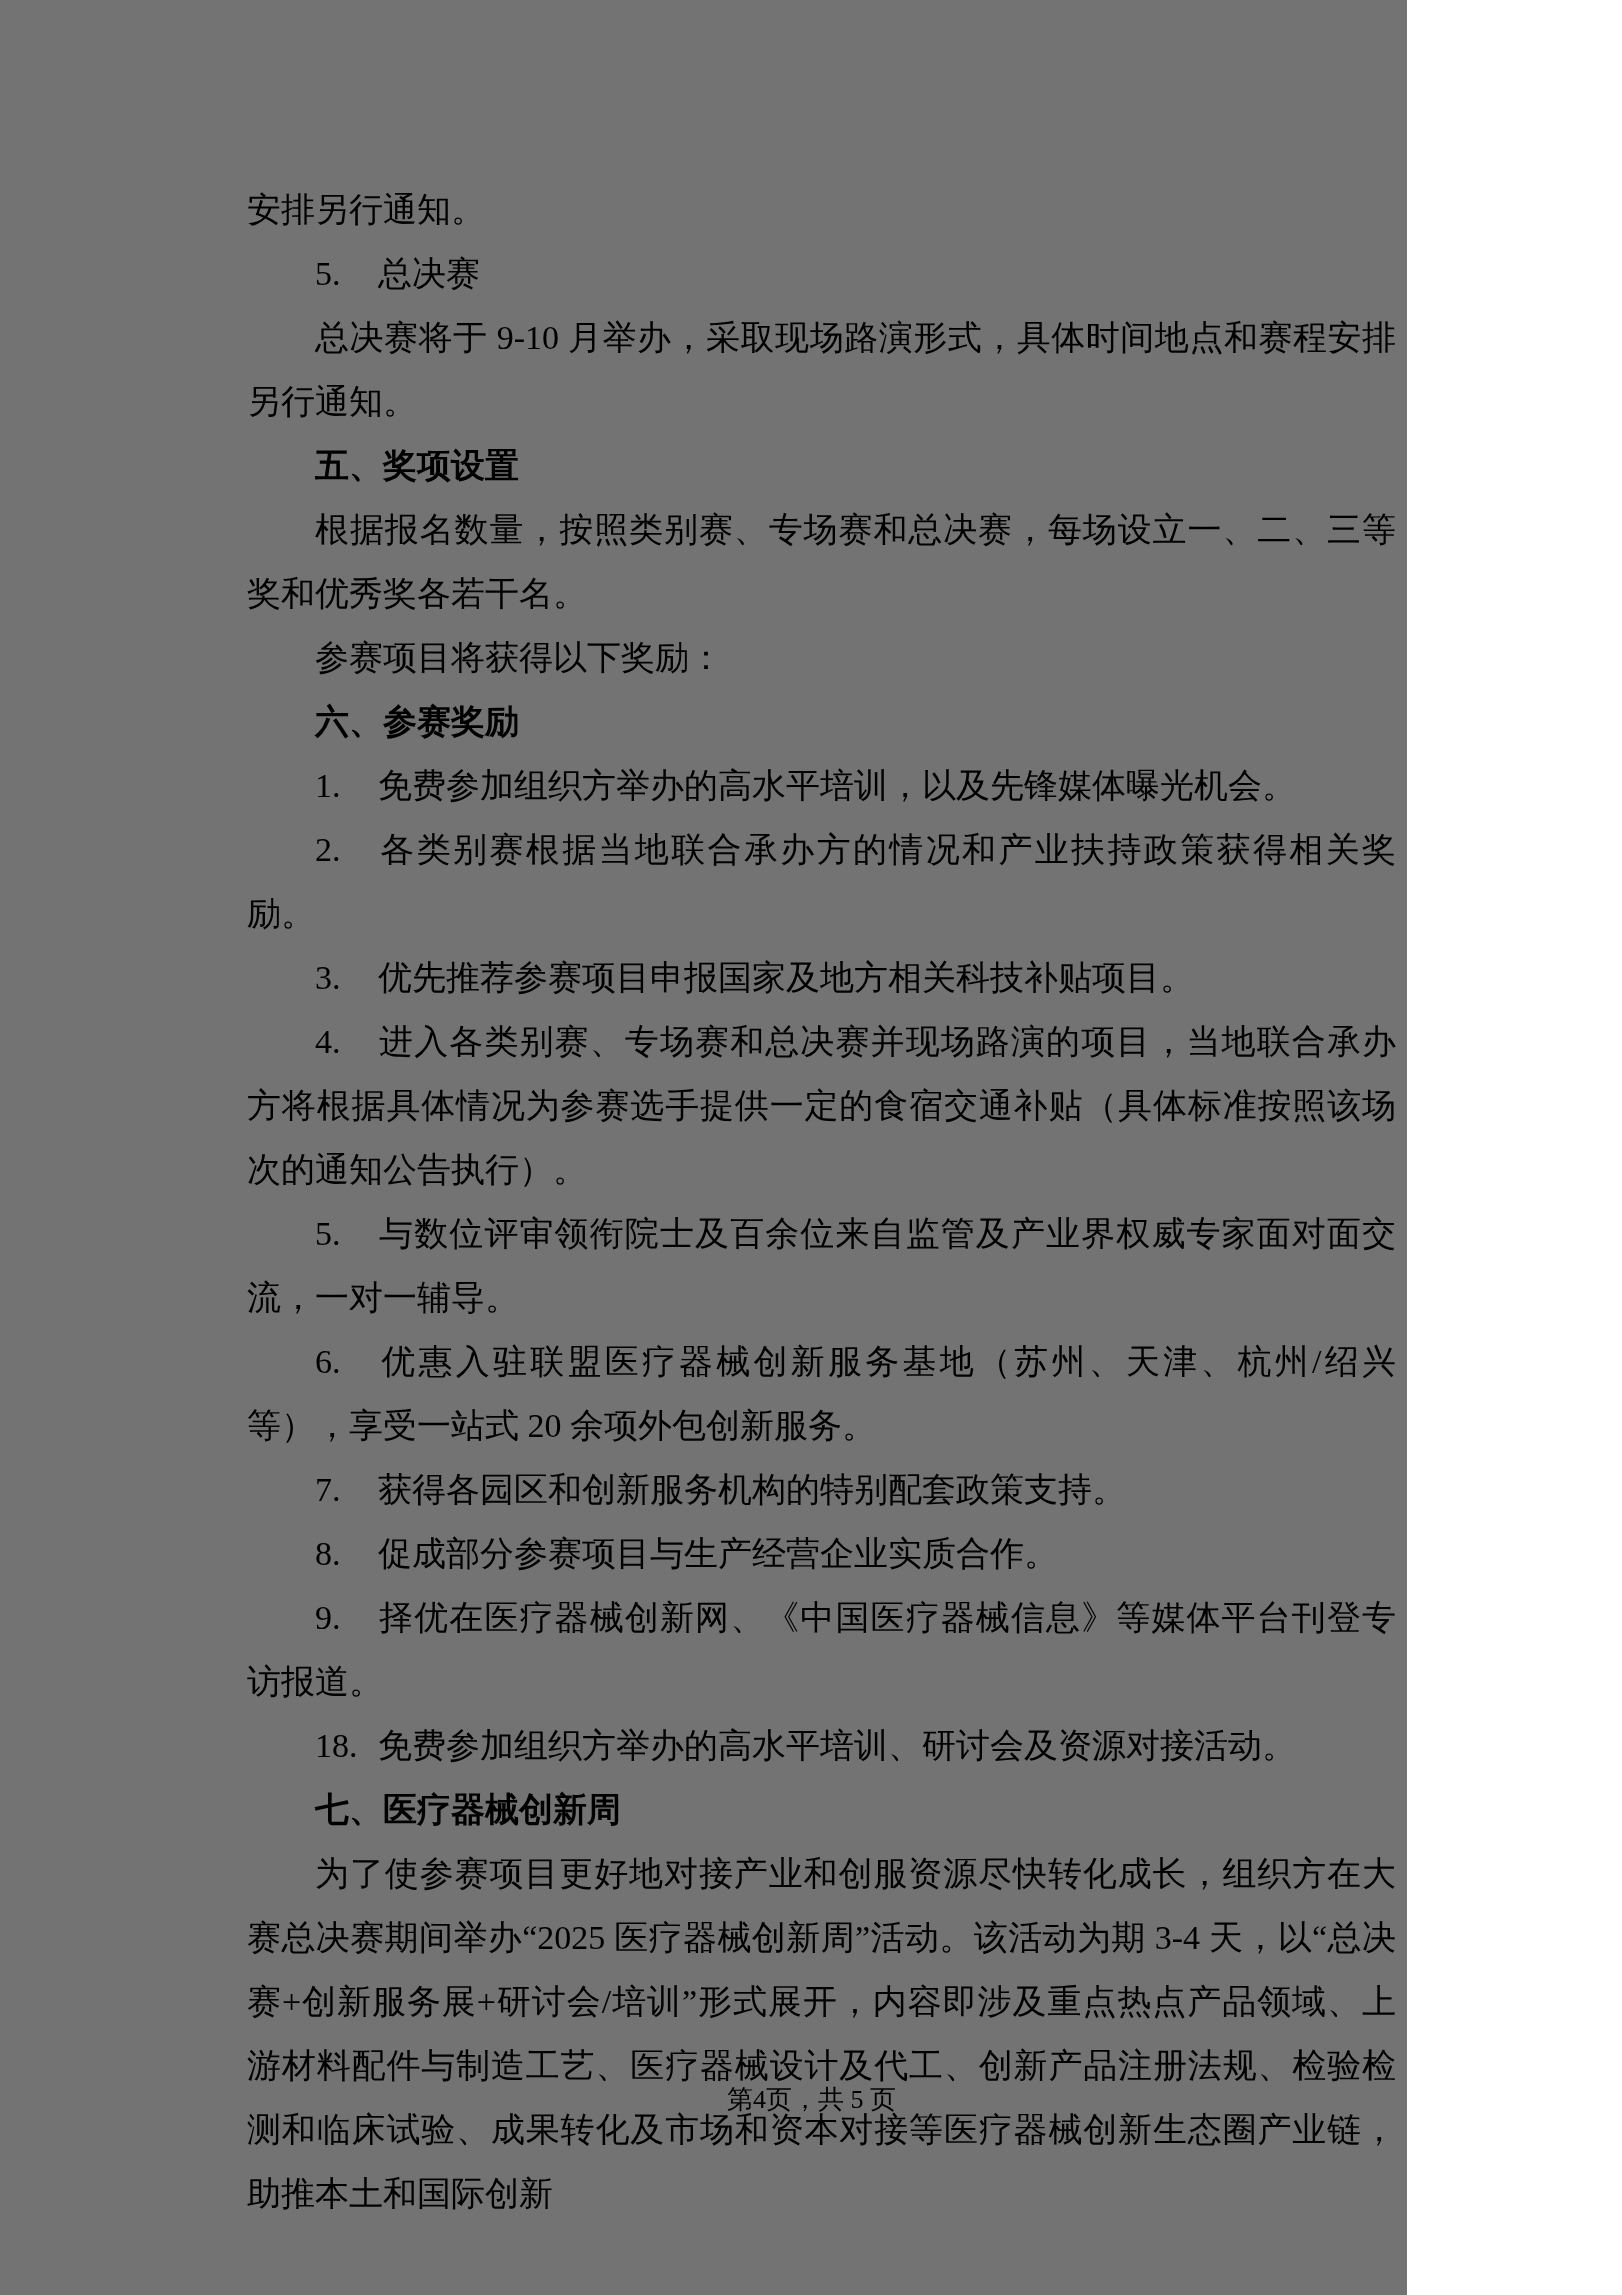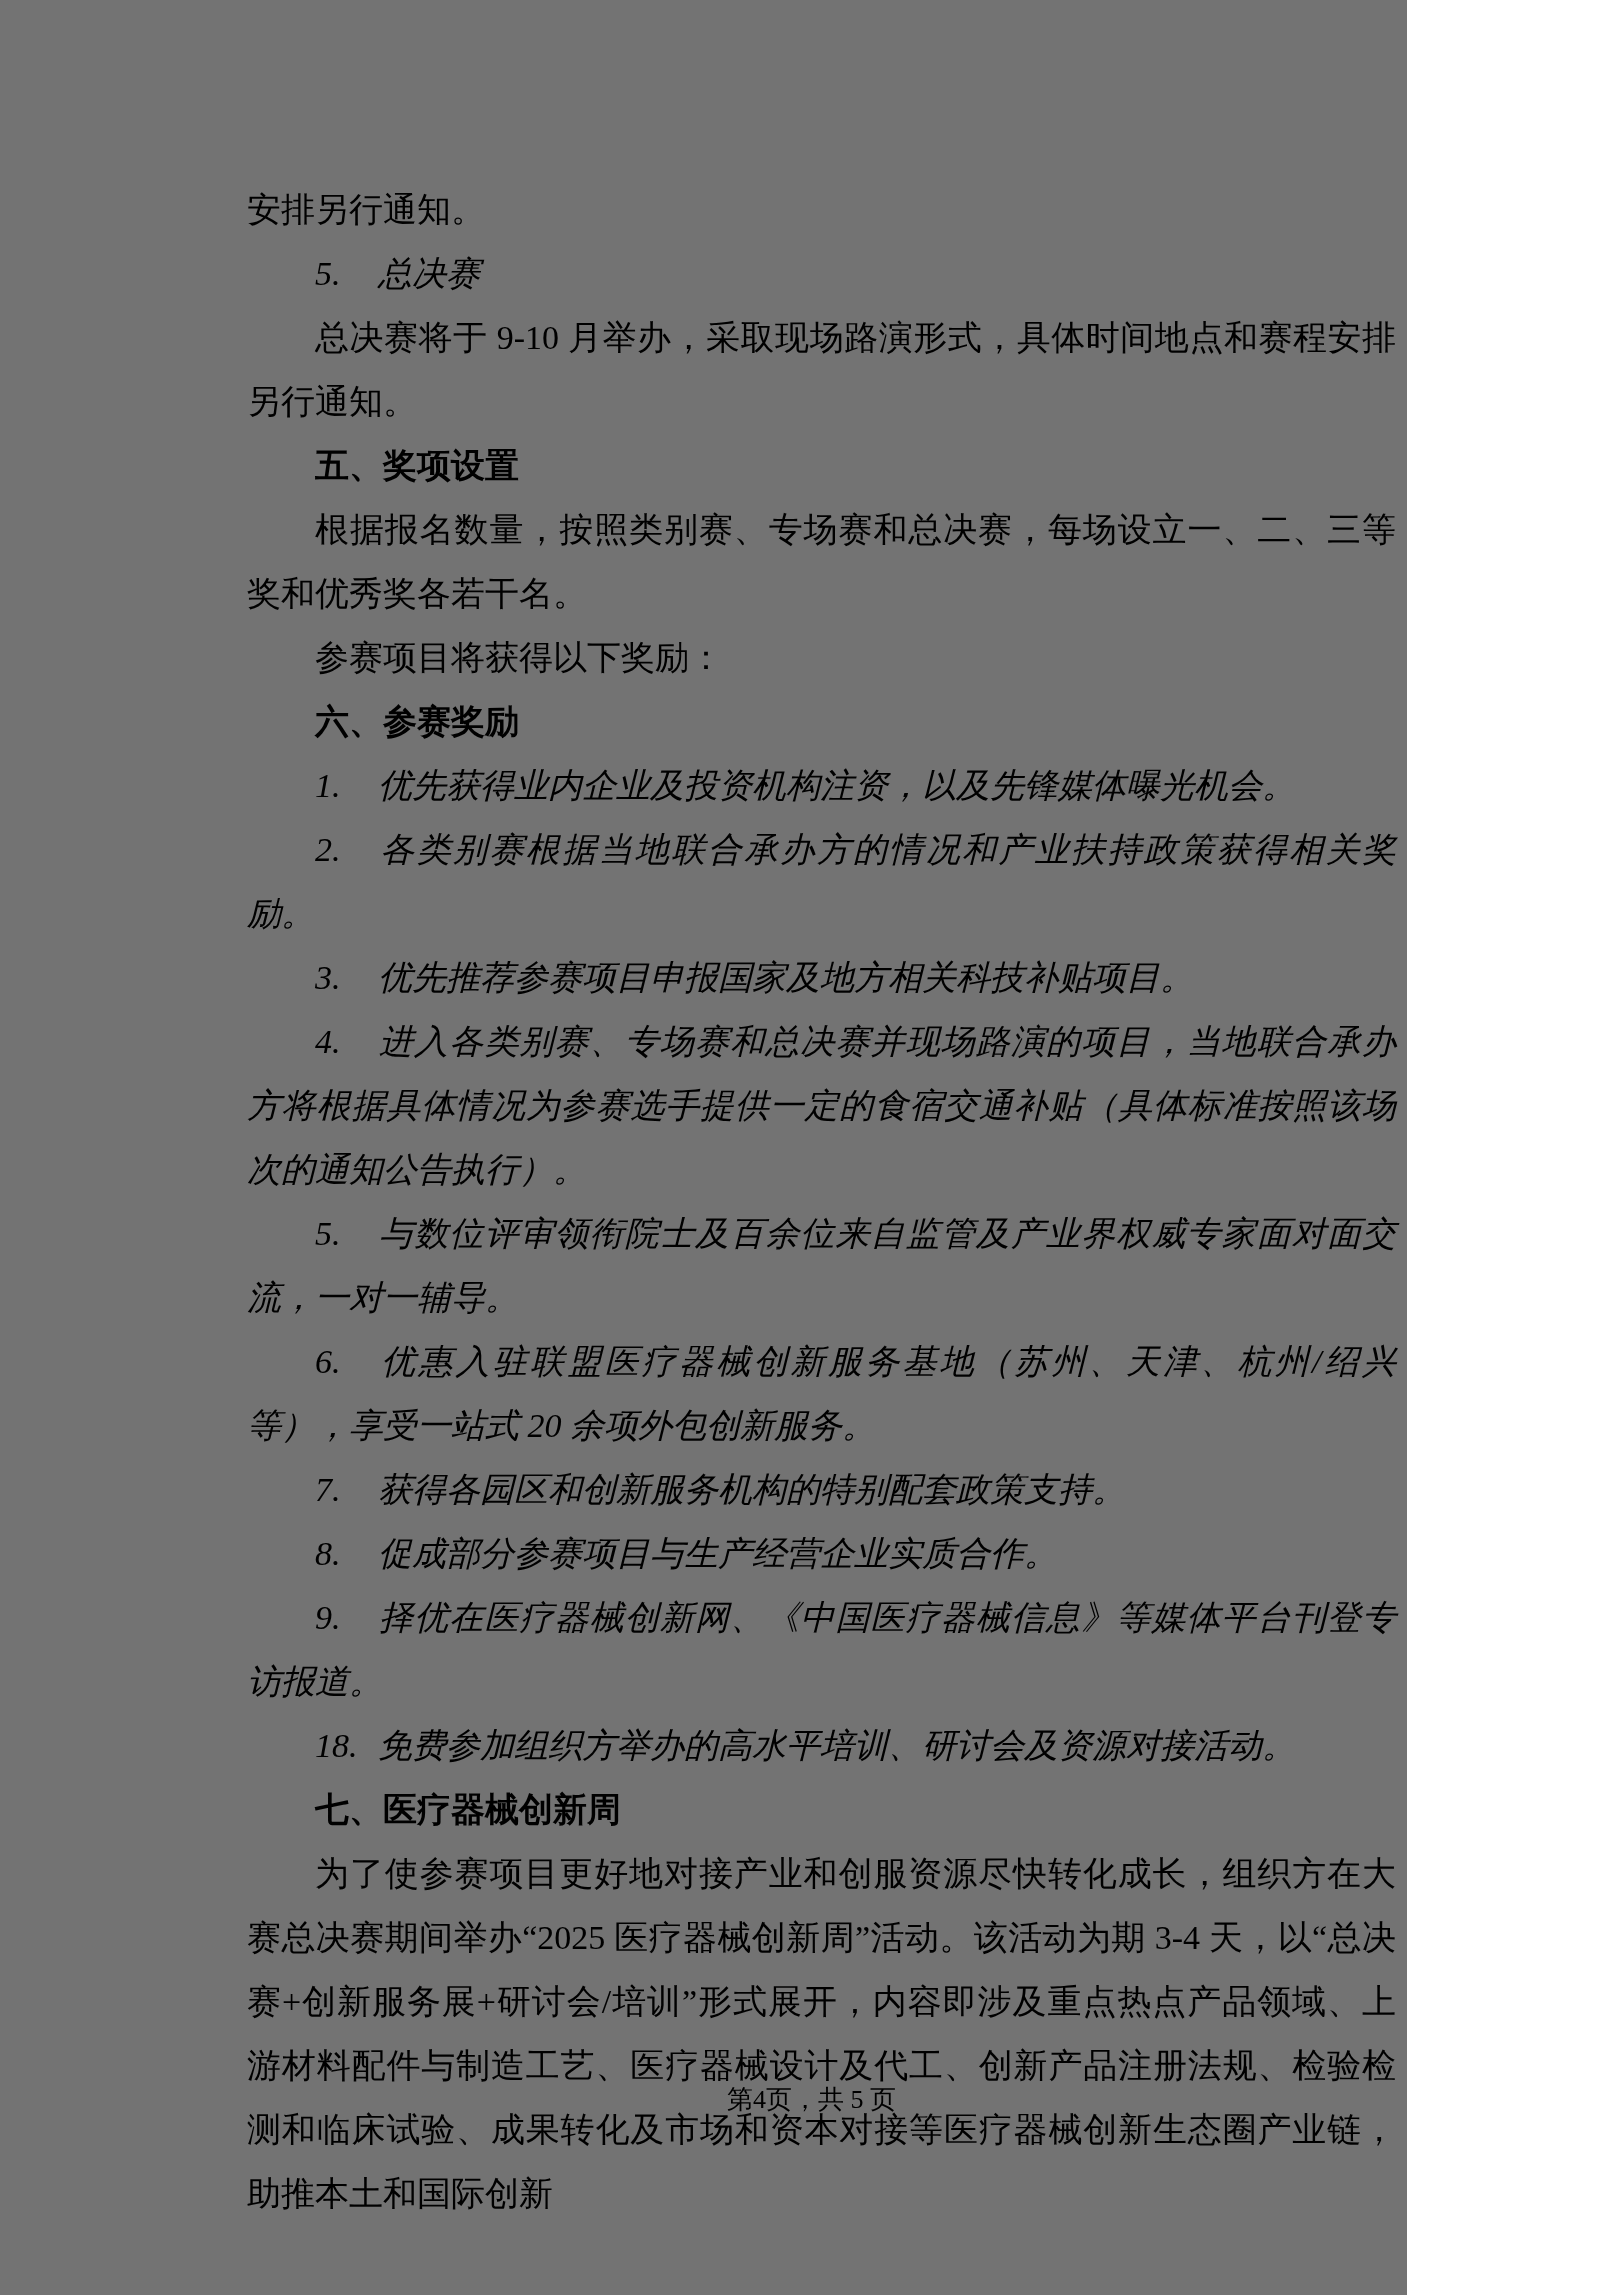--- a/index.html
+++ b/index.html
@@ -29,21 +29,21 @@
     width: 1149px;
     font-size: 34px;
     line-height: 64px;
     text-align: justify;
     text-align-last: left;
   }
   .block { margin: 0; padding: 0; }
   .block.plain  { text-indent: 0; }
   .block.para   { text-indent: 2em; }
   .block.heading{ text-indent: 2em; font-weight: bold; }
-  .block.olitem { text-indent: 2em; font-style: italic; }
+  .block.olitem { text-indent: 2em; }
   .li-num {
     display: inline-block;
     min-width: 63px;
     text-indent: 0;
   }
   .footer {
     position: absolute;
     left: 0;
     top: 2060px;
     width: 1623px;
@@ -58,21 +58,21 @@
 
 <div class="page">
   <div class="content">
       <div class="block plain">安排另行通知。</div>
       <div class="block olitem"><span class="li-num">5.</span><span>总决赛</span></div>
       <div class="block para">总决赛将于 9-10 月举办，采取现场路演形式，具体时间地点和赛程安排另行通知。</div>
       <div class="block heading">五、奖项设置</div>
       <div class="block para">根据报名数量，按照类别赛、专场赛和总决赛，每场设立一、二、三等奖和优秀奖各若干名。</div>
       <div class="block para">参赛项目将获得以下奖励：</div>
       <div class="block heading">六、参赛奖励</div>
-      <div class="block olitem"><span class="li-num">1.</span><span>优先获得业内企业及投资机构注资，以及先锋媒体曝光机会。</span></div>
+      <div class="block olitem"><span class="li-num">1.</span><span>免费参加组织方举办的高水平培训，以及先锋媒体曝光机会。</span></div>
       <div class="block olitem"><span class="li-num">2.</span><span>各类别赛根据当地联合承办方的情况和产业扶持政策获得相关奖励。</span></div>
       <div class="block olitem"><span class="li-num">3.</span><span>优先推荐参赛项目申报国家及地方相关科技补贴项目。</span></div>
       <div class="block olitem"><span class="li-num">4.</span><span>进入各类别赛、专场赛和总决赛并现场路演的项目，当地联合承办方将根据具体情况为参赛选手提供一定的食宿交通补贴（具体标准按照该场次的通知公告执行）。</span></div>
       <div class="block olitem"><span class="li-num">5.</span><span>与数位评审领衔院士及百余位来自监管及产业界权威专家面对面交流，一对一辅导。</span></div>
       <div class="block olitem"><span class="li-num">6.</span><span>优惠入驻联盟医疗器械创新服务基地（苏州、天津、杭州/绍兴等），享受一站式 20 余项外包创新服务。</span></div>
       <div class="block olitem"><span class="li-num">7.</span><span>获得各园区和创新服务机构的特别配套政策支持。</span></div>
       <div class="block olitem"><span class="li-num">8.</span><span>促成部分参赛项目与生产经营企业实质合作。</span></div>
       <div class="block olitem"><span class="li-num">9.</span><span>择优在医疗器械创新网、《中国医疗器械信息》等媒体平台刊登专访报道。</span></div>
       <div class="block olitem"><span class="li-num">18.</span><span>免费参加组织方举办的高水平培训、研讨会及资源对接活动。</span></div>
       <div class="block heading">七、医疗器械创新周</div>

